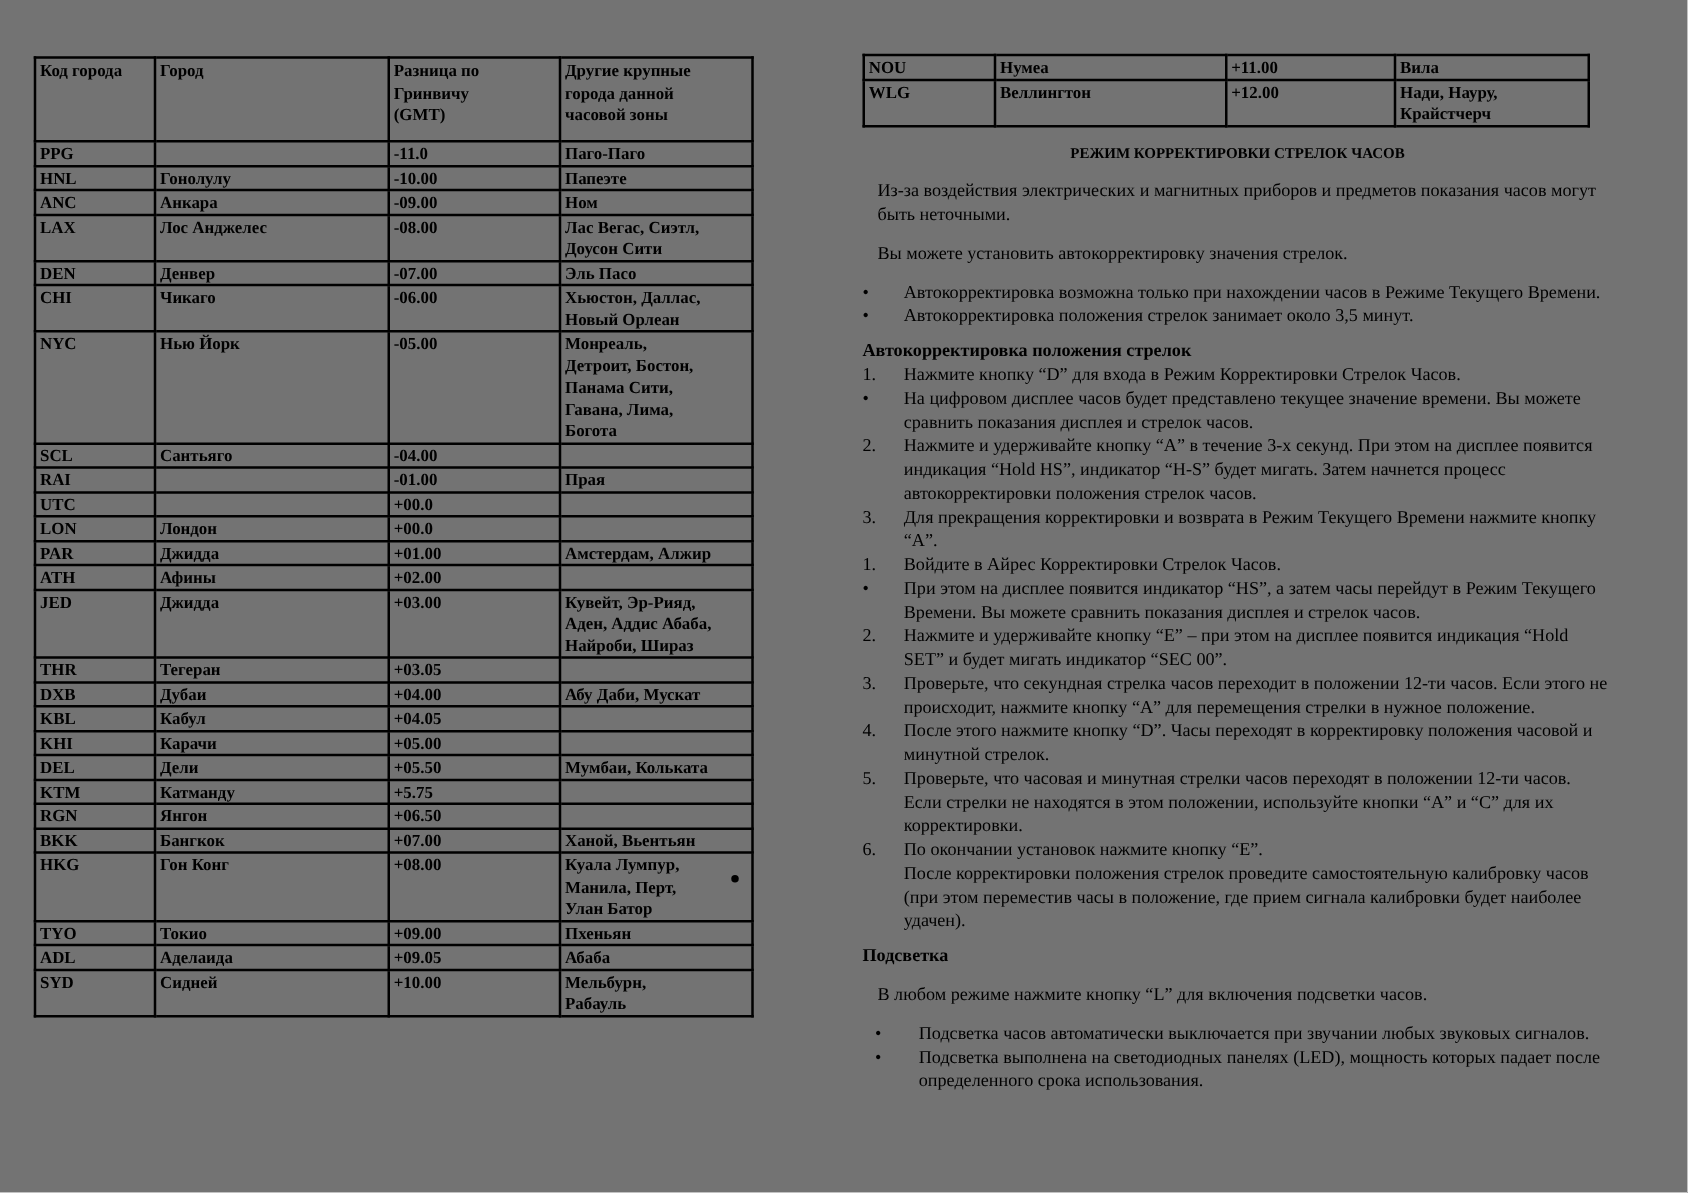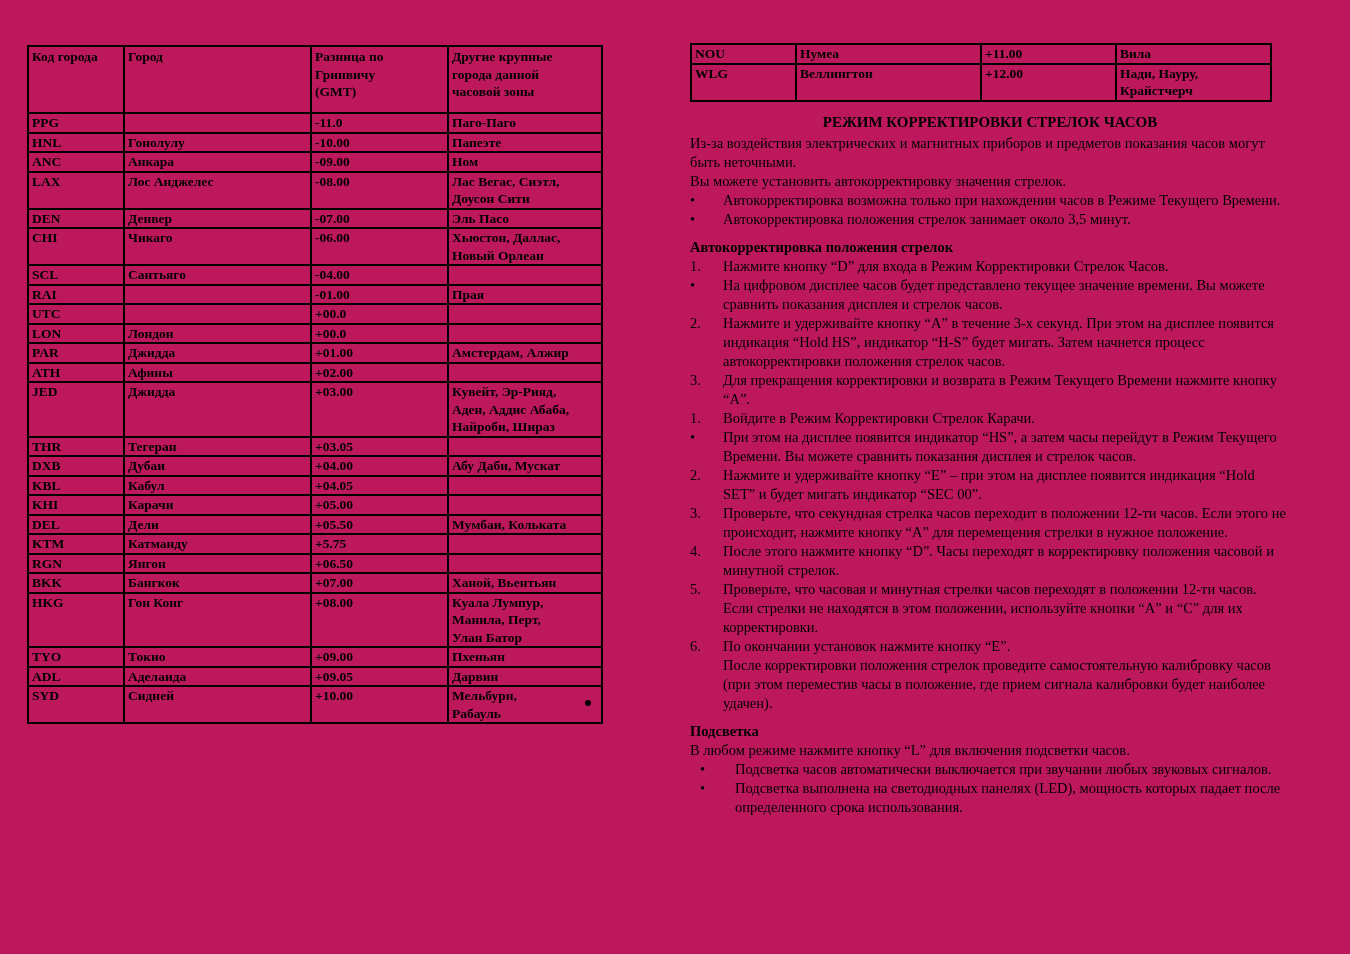--- a/index.html
+++ b/index.html
@@ -1,18 +1,18 @@
 <!DOCTYPE html>
 <html><head>
 <meta charset="utf-8">
 <style>
   html,body { margin:0; padding:0; background:#ffffff; }
   .page {
     position:relative; width:1350px; height:954px;
-    background:#be185d; color:#000;
+    background:#737373; color:#000;
     font-family:"Liberation Serif","DejaVu Serif",serif;
     overflow:hidden;
   }
 
   
   table.tz { position:absolute; border-collapse:collapse; table-layout:fixed; }
   table.tz th, table.tz td {
     border:2px solid #000;
     font-weight:bold;
     font-size:13.5px;
@@ -25,22 +25,22 @@
   }
   table.tz th { height:64px; padding-top:1px; }
   #left-table  { left:27px;  top:45px; width:574px; }
   #right-table { left:690px; top:43px; width:580px; }
 
   
   .rcol {
     position:absolute; left:690px; top:113px; width:600px;
     font-size:14.5px; line-height:19px;
   }
-  .rheading { font-weight:bold; text-align:center; font-size:15px; margin:0 0 2px 0; }
-  .rp { margin:0; }
+  .rheading { font-weight:bold; text-align:center; font-size:12px; margin:0 0 2px 0; }
+  .rp { margin:12px; }
   .sec-title { font-weight:bold; margin-top:9px; }
   .li { display:flex; }
   .li .m { flex:0 0 33px; }
   .list.wide .li .m { flex:0 0 45px; padding-left:10px; box-sizing:border-box; }
 
   
   .stray-dot {
     position:absolute; left:585px; top:700px;
     width:6px; height:6px; border-radius:50%; background:#000;
   }
@@ -102,20 +102,30 @@
           <td>Эль Пасо</td>
         </tr>
         <tr>
           <td>CHI</td>
           <td>Чикаго</td>
           <td>-06.00</td>
           <td>Хьюстон, Даллас,
 Новый Орлеан</td>
         </tr>
         <tr>
+          <td>NYC</td>
+          <td>Нью Йорк</td>
+          <td>-05.00</td>
+          <td>Монреаль,
+Детроит, Бостон,
+Панама Сити,
+Гавана, Лима,
+Богота</td>
+        </tr>
+        <tr>
           <td>SCL</td>
           <td>Сантьяго</td>
           <td>-04.00</td>
           <td></td>
         </tr>
         <tr>
           <td>RAI</td>
           <td></td>
           <td>-01.00</td>
           <td>Прая</td>
@@ -211,21 +221,21 @@
         <tr>
           <td>TYO</td>
           <td>Токио</td>
           <td>+09.00</td>
           <td>Пхеньян</td>
         </tr>
         <tr>
           <td>ADL</td>
           <td>Аделаида</td>
           <td>+09.05</td>
-          <td>Дарвин</td>
+          <td>Абаба</td>
         </tr>
         <tr>
           <td>SYD</td>
           <td>Сидней</td>
           <td>+10.00</td>
           <td>Мельбурн,
 Рабауль</td>
         </tr>
       </tbody>
   </table>
@@ -285,21 +295,21 @@
         </div>
         <div class="li">
           <span class="m">3.</span>
           <span class="t">Для прекращения корректировки и возврата в Режим Текущего Времени нажмите кнопку “А”.</span>
         </div>
       </div>
 
     <div class="list">
         <div class="li">
           <span class="m">1.</span>
-          <span class="t">Войдите в Режим Корректировки Стрелок Карачи.</span>
+          <span class="t">Войдите в Айрес Корректировки Стрелок Часов.</span>
         </div>
         <div class="li">
           <span class="m">•</span>
           <span class="t">При этом на дисплее появится индикатор “HS”, а затем часы перейдут в Режим Текущего Времени. Вы можете сравнить показания дисплея и стрелок часов.</span>
         </div>
         <div class="li">
           <span class="m">2.</span>
           <span class="t">Нажмите и удерживайте кнопку “Е” – при этом на дисплее появится индикация “Hold SET” и будет мигать индикатор “SEC 00”.</span>
         </div>
         <div class="li">

